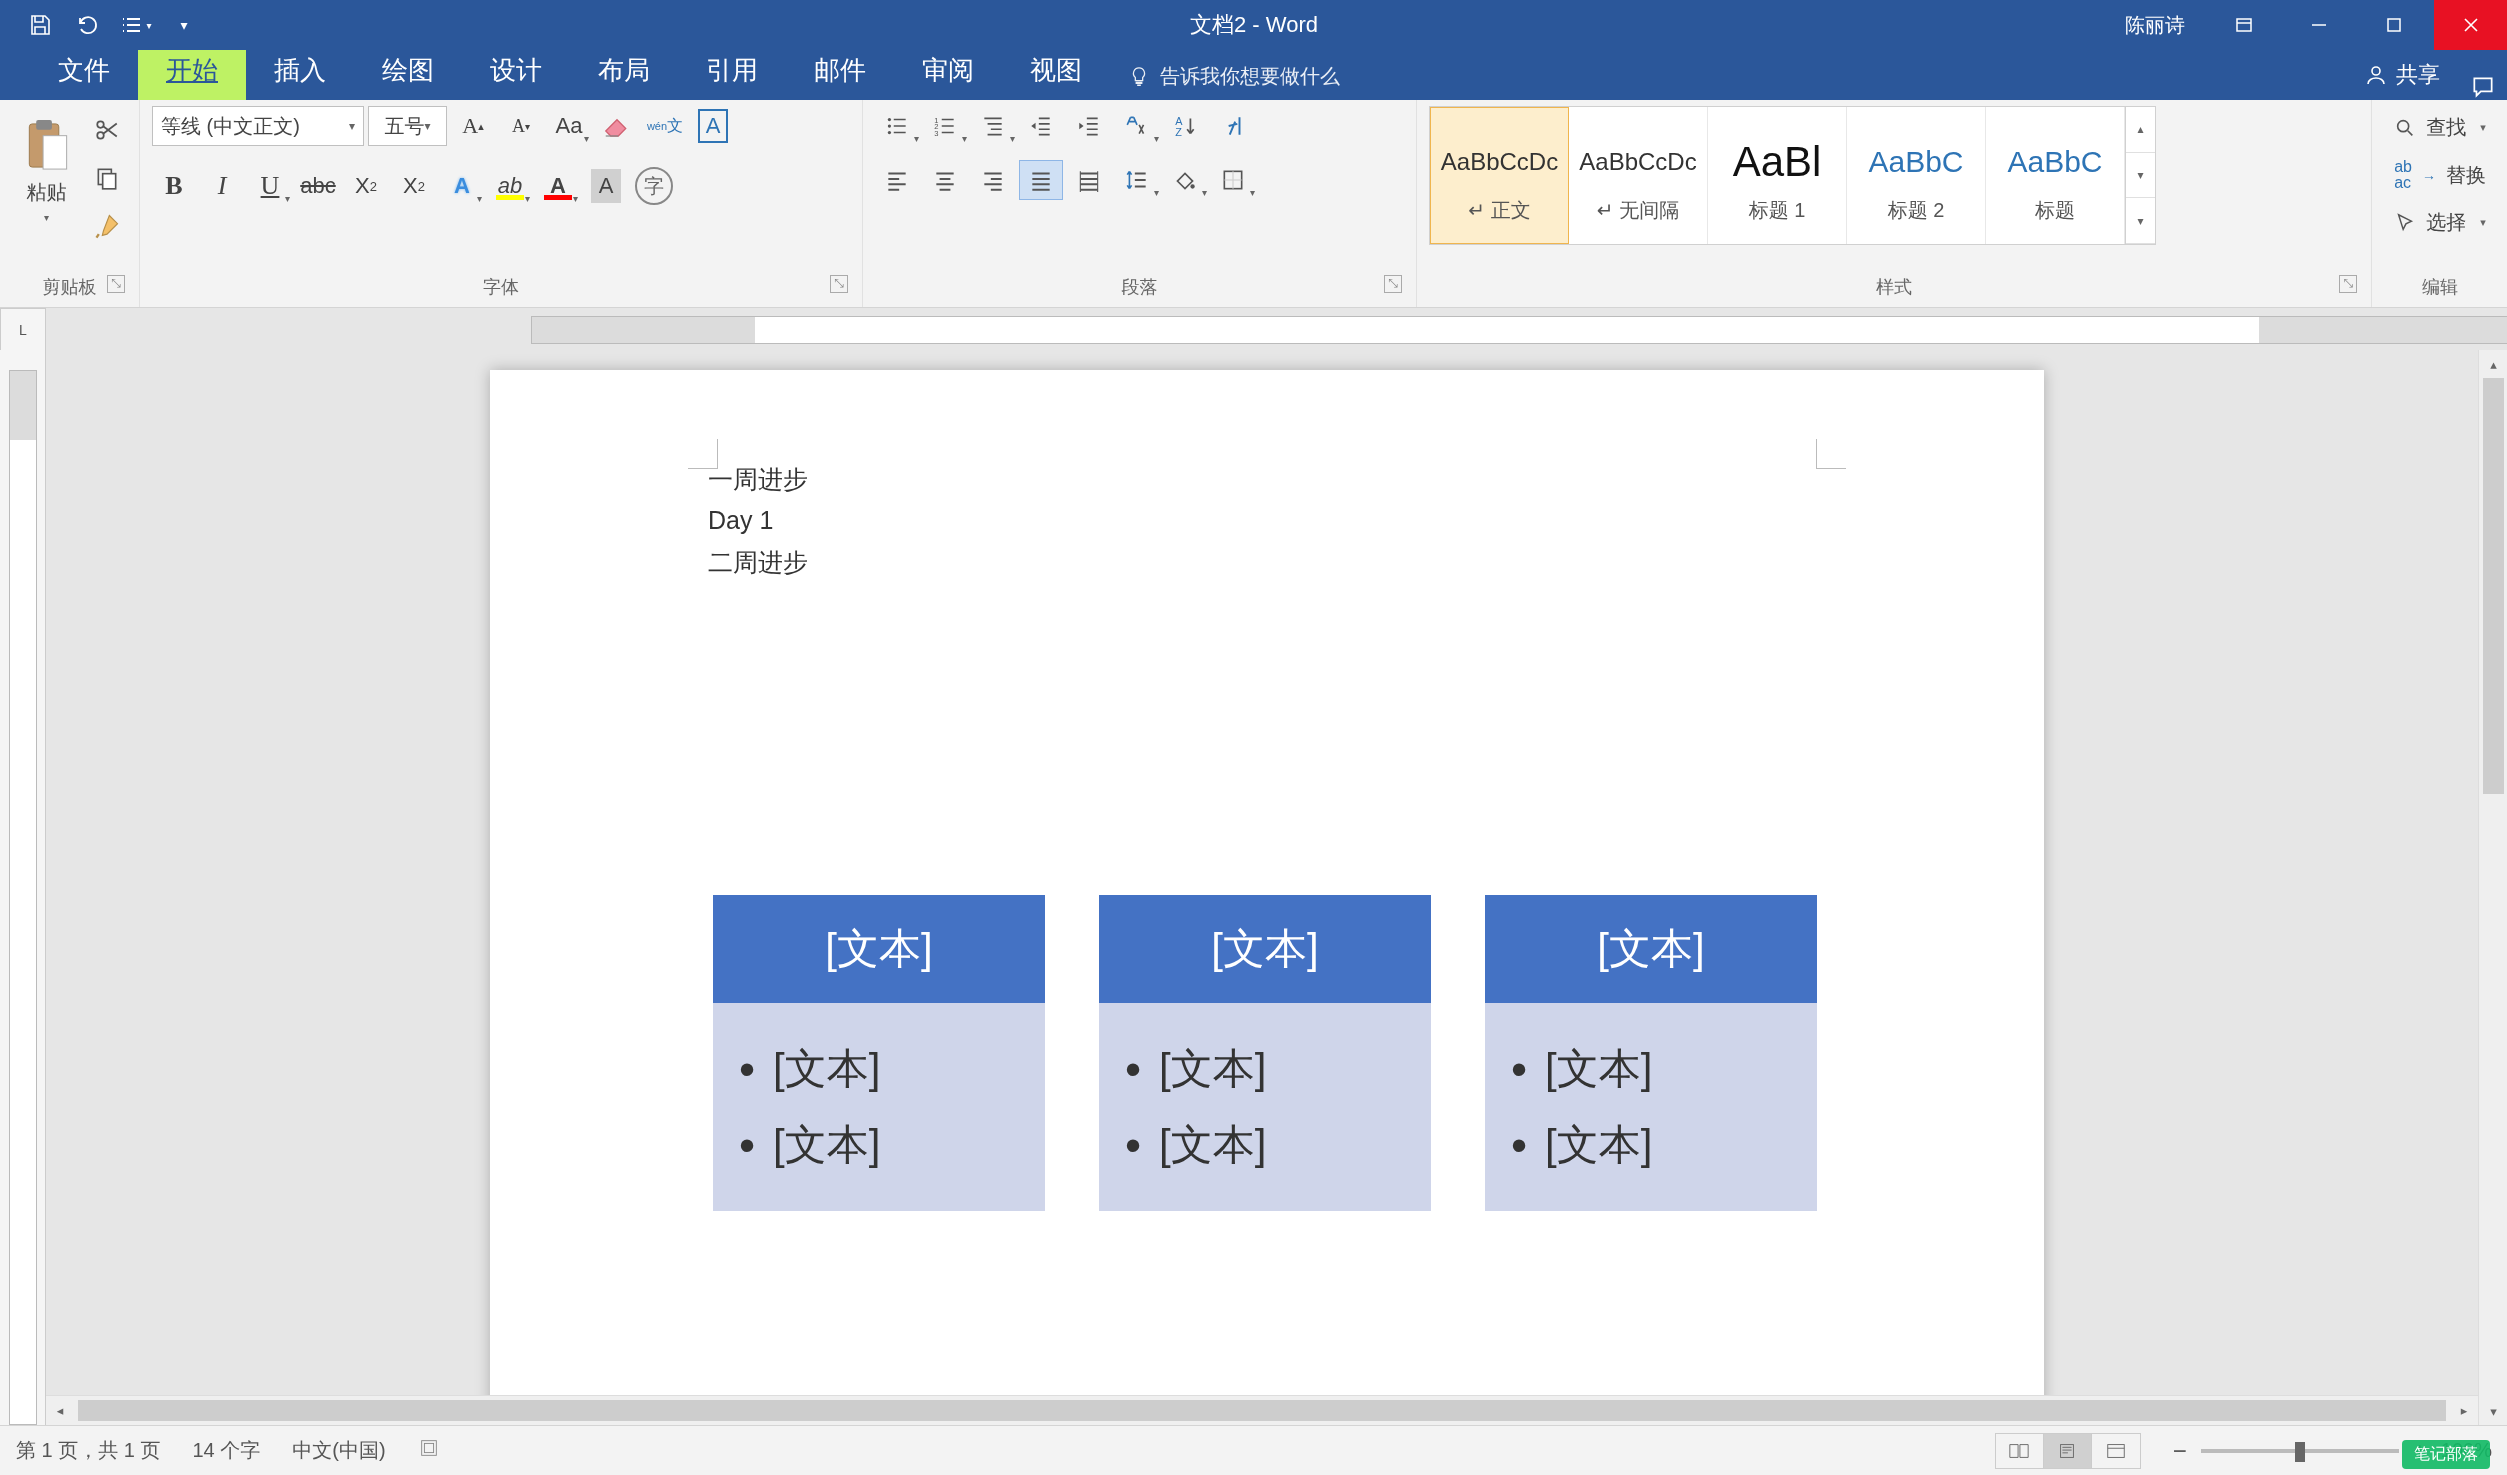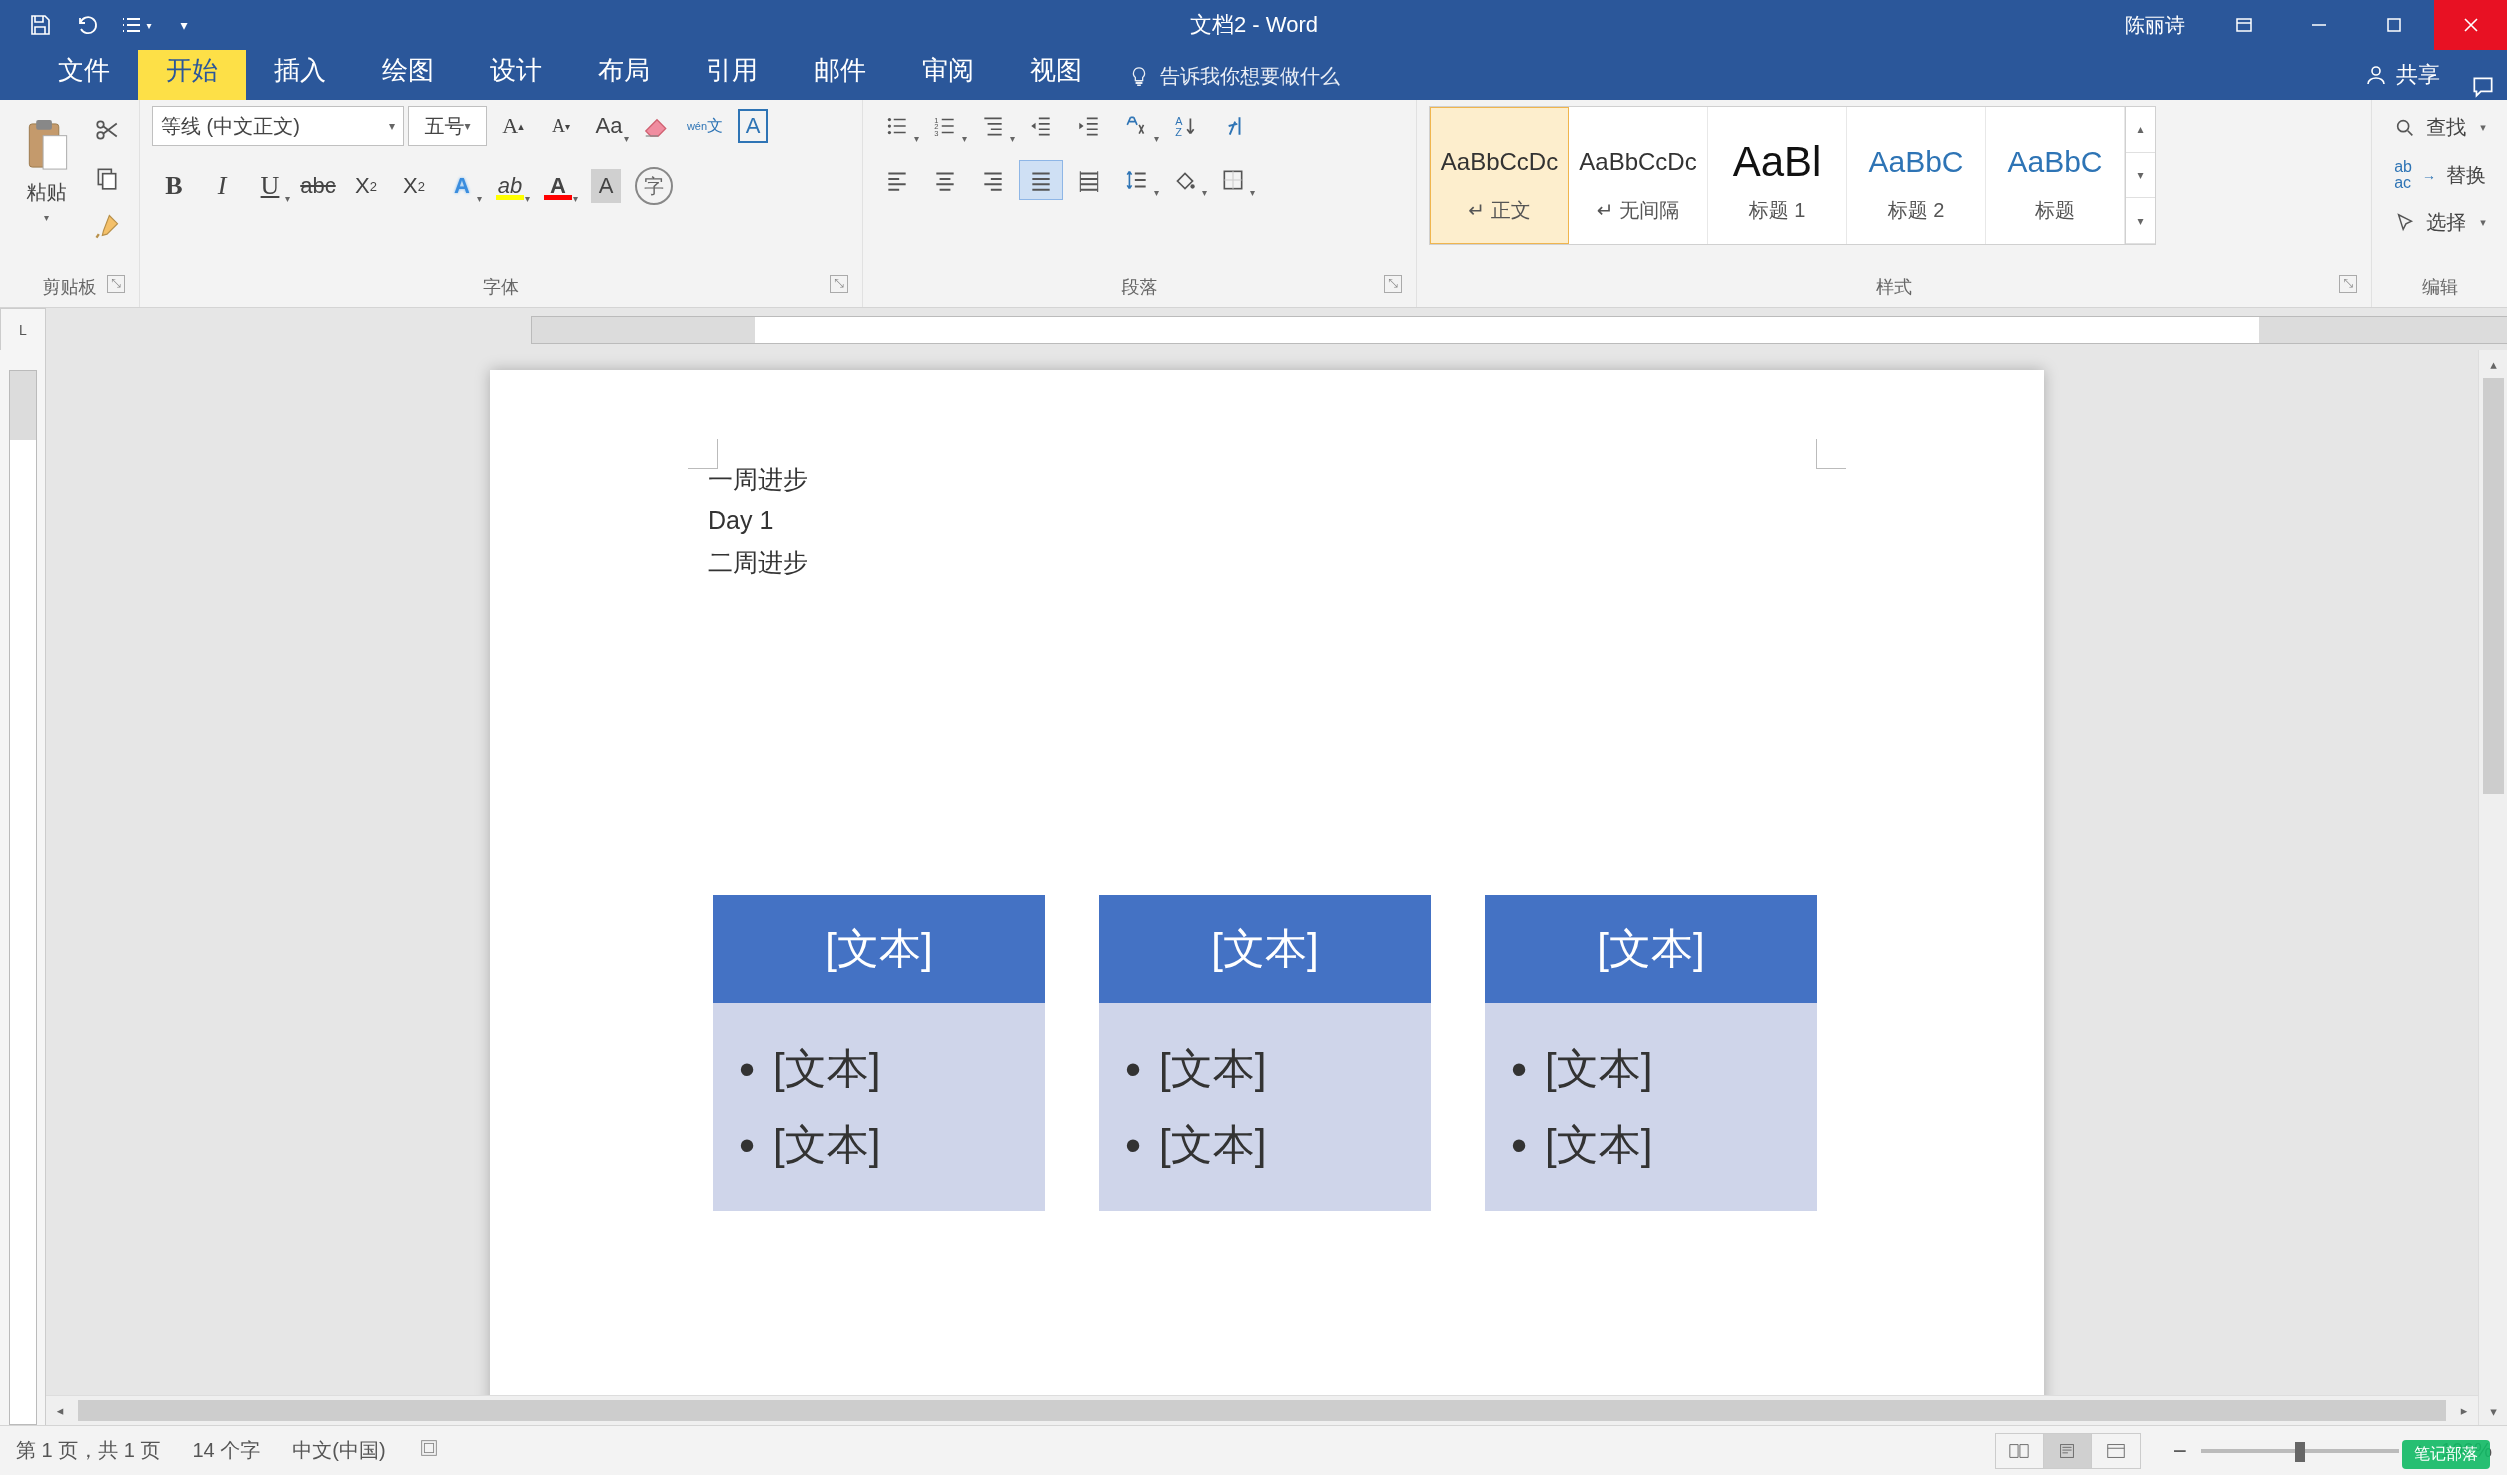--- a/index.html
+++ b/index.html
@@ -13,21 +13,21 @@
 .titlebar .doc-title { position:absolute; left:50%; transform:translateX(-50%); font-size:22px; }
 .titlebar .right-area { margin-left:auto; display:flex; align-items:center; gap:6px; padding-right:0; }
 .titlebar .user { font-size:20px; padding:0 18px; }
 .titlebar .win-btn { width:69px; height:50px; display:flex; align-items:center; justify-content:center; cursor:pointer; }
 .titlebar .win-btn svg { width:20px; height:20px; stroke:#fff; fill:none; stroke-width:1.5; }
 .titlebar .win-close { background:#e81123; width:74px; }
 
 
 .ribbon-tabs { height:50px; background:#2b579a; display:flex; align-items:flex-end; padding-left:30px; color:#fff; }
 .rtab { padding:12px 28px; font-size:26px; cursor:pointer; }
-.rtab.active { background:#fde047; color:#2b579a; }
+.rtab.active { background:#bef264; color:#2b579a;text-decoration:underline; }
 .ribbon-tabs .tell-me { display:flex; align-items:center; gap:10px; padding:10px 18px; font-size:20px; opacity:.9; }
 .ribbon-tabs .spacer { flex:1; }
 .ribbon-tabs .share { display:flex; align-items:center; gap:8px; padding:10px 18px; font-size:22px; }
 .ribbon-tabs .comment-btn { width:50px; display:flex; align-items:center; justify-content:center; }
 
 
 .ribbon { height:208px; background:#f3f3f3; border-bottom:1px solid #d4d4d4; display:flex; }
 .group { display:flex; flex-direction:column; border-right:1px solid #e1e1e1; padding:6px 12px 2px; position:relative; }
 .group-inner { flex:1; display:flex; align-items:flex-start; gap:6px; }
 .group-label { text-align:center; font-size:18px; color:#666; padding:4px 0 6px; position:relative; }
@@ -38,21 +38,21 @@
 
 .clip-paste { width:69px; height:129px; flex-direction:column; gap:6px; }
 .clip-paste svg { width:48px; height:55px; }
 .clip-paste span { font-size:20px; color:#444; }
 .clip-side { display:flex; flex-direction:column; gap:12px; padding-top:6px; }
 .clip-side .btn { width:40px; height:36px; }
 
 
 .font-top { display:flex; gap:4px; align-items:center; }
 .font-combo { height:40px; border:1px solid #c0c0c0; background:#fff; display:flex; align-items:center; padding:0 8px; font-size:20px; color:#444; }
-.font-name { width:252px; justify-content:space-between; }
+.font-name { width:212px; justify-content:space-between; }
 .font-size { width:79px; justify-content:center; }
 .font-combo .caret { font-size:12px; color:#666; }
 .fbtn { width:44px; height:40px; display:flex; align-items:center; justify-content:center; cursor:pointer; font-size:22px; color:#444; position:relative; }
 .fbtn.small-caret::after { content:"▾"; font-size:10px; position:absolute; right:2px; bottom:2px; color:#666; }
 .font-bot { display:flex; gap:4px; align-items:center; margin-top:14px; }
 .fbtn.bold { font-weight:bold; font-family:"Times New Roman"; font-size:26px; }
 .fbtn.italic { font-style:italic; font-family:"Times New Roman"; font-size:26px; }
 .fbtn.under { text-decoration:underline; font-family:"Times New Roman"; font-size:26px; }
 .fbtn.strike { text-decoration:line-through; }
 .color-bar { position:absolute; bottom:6px; left:8px; right:8px; height:5px; }

